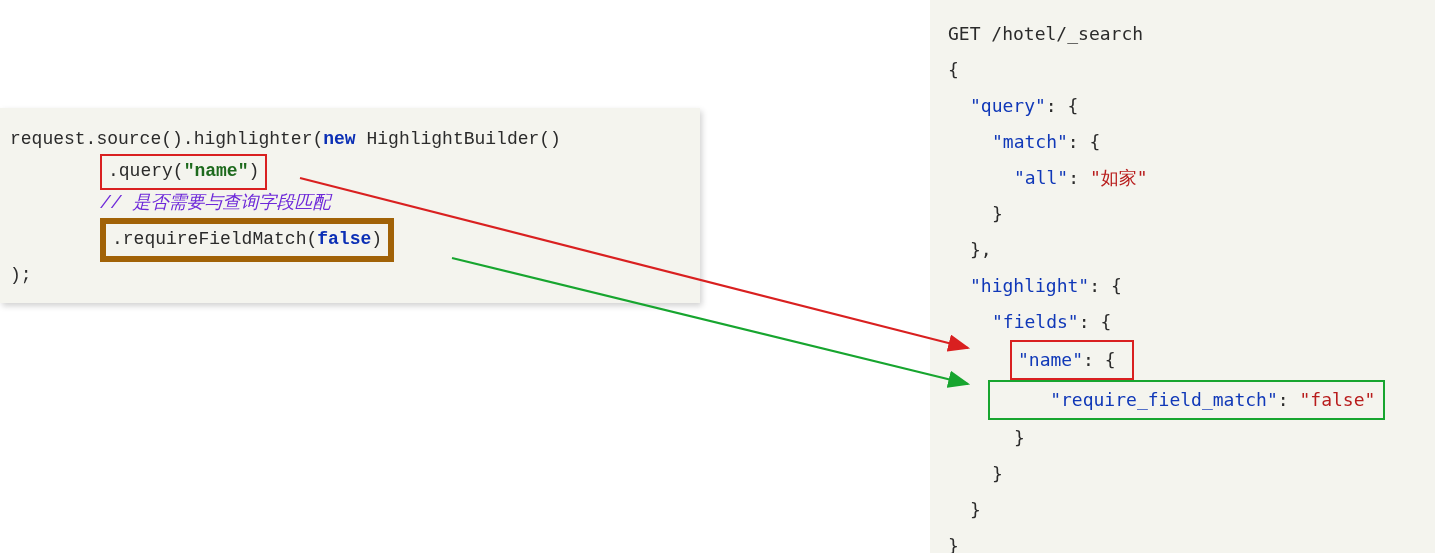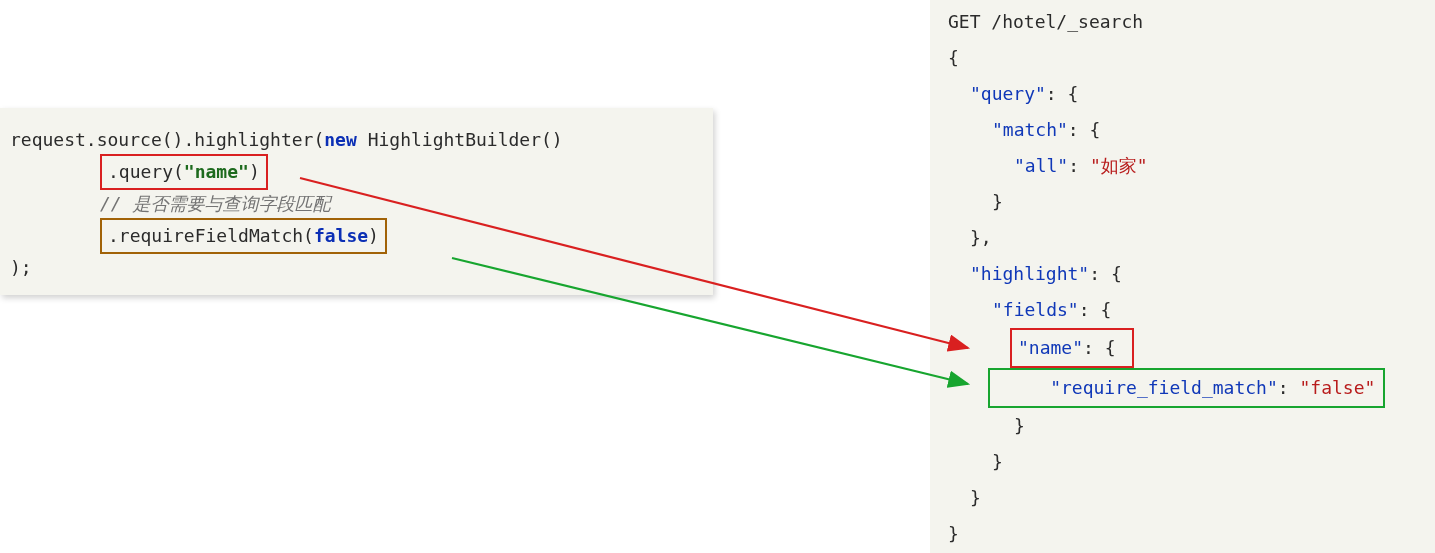--- a/index.html
+++ b/index.html
@@ -11,53 +11,54 @@
     width: 1435px;
     height: 553px;
     position: relative;
   }
   .left-panel {
     position: absolute;
     left: 0;
     top: 108px;
     width: 680px;
     background: #f4f4ee;
-    padding: 18px 23px 14px 10px;
+    padding: 18px 10px 14px 10px;
     box-shadow: 2px 3px 6px rgba(0,0,0,0.18);
     line-height: 1.55;
+    font-family: Liberation Mono, monospace;
   }
   .right-panel {
     position: absolute;
     right: 0;
     top: 0;
     width: 505px;
     height: 553px;
     background: #f4f4ee;
-    padding: 4px 10px 10px 18px;
+    padding: 16px 10px 10px 18px;
     line-height: 2.0;
     box-sizing: border-box;
   }
   .indent1 { padding-left: 90px; }
   .indent-j1 { padding-left: 22px; }
   .indent-j2 { padding-left: 44px; }
   .indent-j3 { padding-left: 66px; }
   .kw { color: #0b2fb5; font-weight: bold; }
   .str { color: #1d6a1d; font-weight: bold; }
-  .cmt { color: #737373; font-style: italic; }
+  .cmt { color: #6d28d9; font-style: italic; }
   .jkey { color: #1038b8; }
   .jstr { color: #b81c1c; }
   .plain { color: #2b2b2b; }
   .box-red {
     display: inline-block;
     border: 2px solid #d92020;
     padding: 2px 6px;
   }
   .box-green {
     display: inline-block;
-    border: 2px solid #a16207;
+    border: 6px solid #a16207;
     padding: 2px 6px;
   }
   .right-box-red {
     display: inline-block;
     border: 2px solid #d92020;
     padding: 0 16px 0 6px;
     margin-left: 62px;
   }
   .right-box-green {
     display: inline-block;

